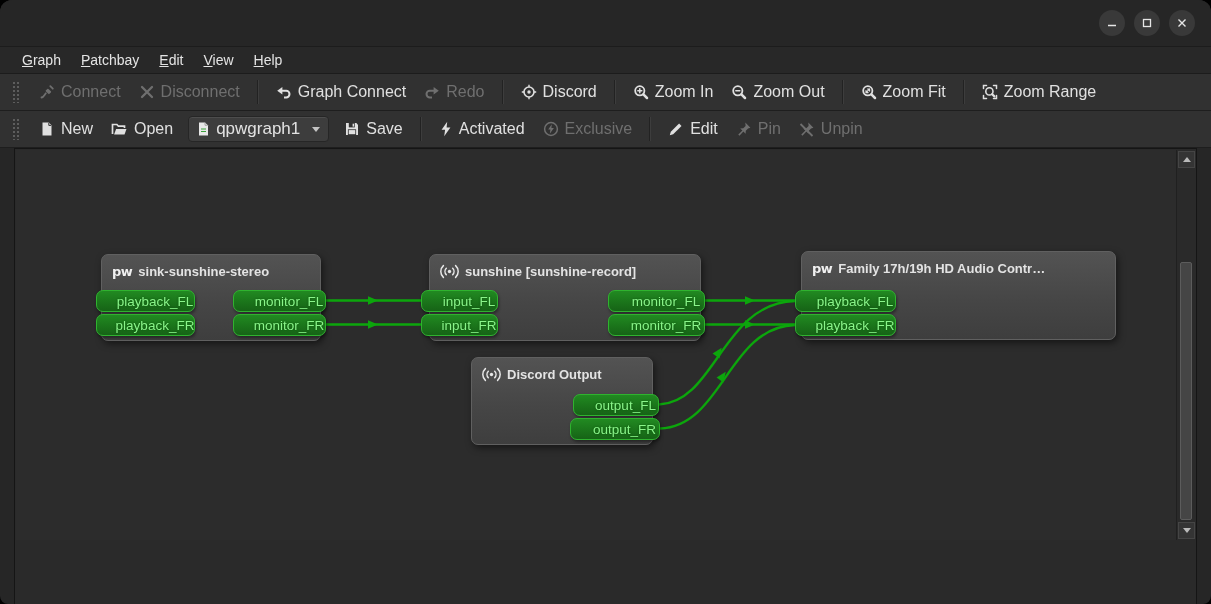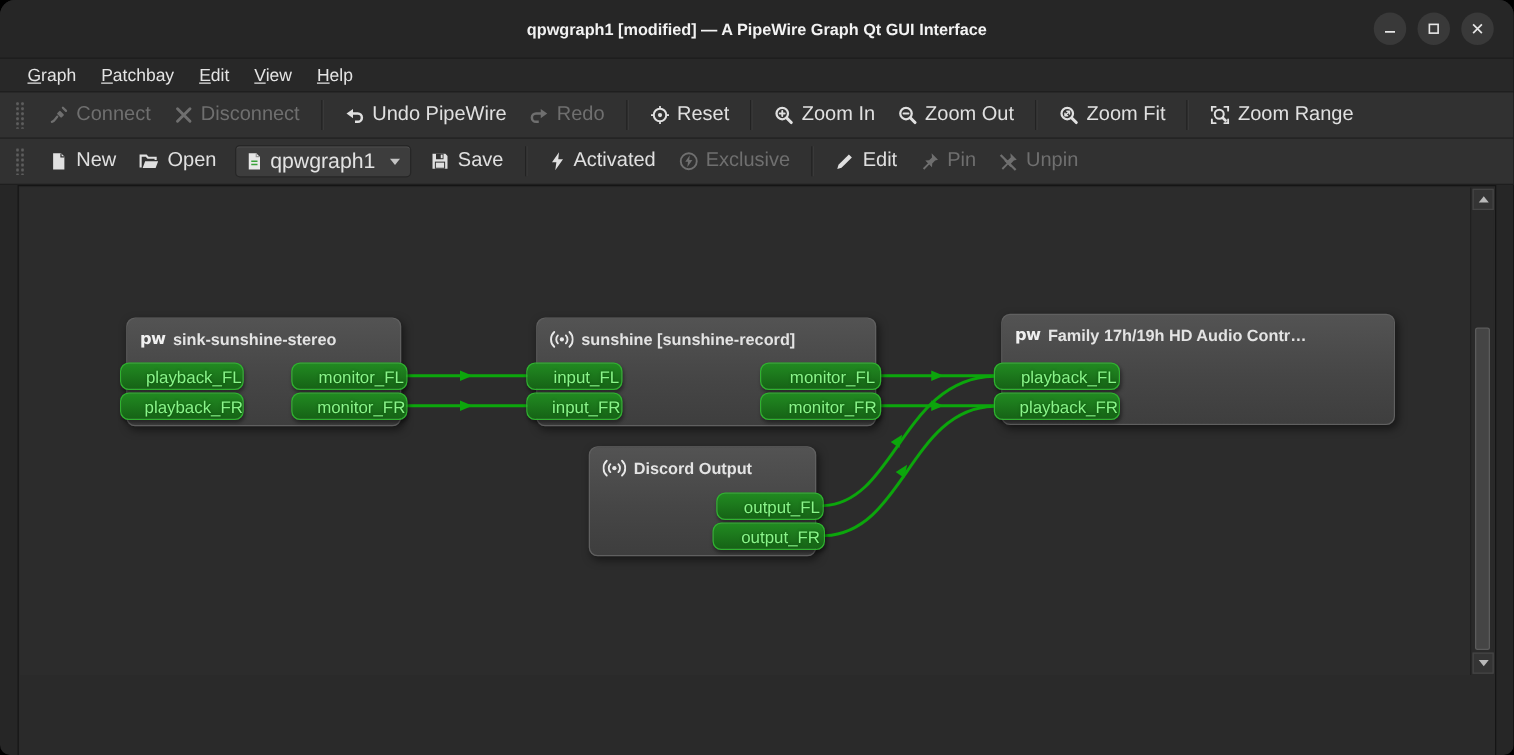--- a/index.html
+++ b/index.html
@@ -115,21 +115,20 @@
   .spin-arrows .tri.up { border-bottom-width:4px; border-left-width:3.5px; border-right-width:3.5px; }
   .spin-arrows .tri.down { border-top-width:4px; border-left-width:3.5px; border-right-width:3.5px; }
   .grip { position:absolute; right:6px; bottom:7px; }
 </style>
 </head>
 <body>
 
 <div class="window">
 
   <div class="titlebar">
-    <div class="title">qpwgraph1 [modified] — A PipeWire Graph Qt GUI Interface</div>
     <div class="win-btns">
       <div class="wbtn">
         <svg width="12" height="12" viewBox="0 0 12 12">
             <path d="M2 8.5 h8" stroke="#e6e6e6" stroke-width="1.4"></path>
           </svg>
       </div>
       <div class="wbtn">
         <svg width="12" height="12" viewBox="0 0 12 12">
             <rect x="2.5" y="2.5" width="7" height="7" fill="none" stroke="#e6e6e6" stroke-width="1.3"></rect>
           </svg>
@@ -169,40 +168,40 @@
       <span>Disconnect</span>
     </div>
 
     <div class="tb-sep"></div>
 
     <div class="btn">
       <svg width="16" height="16" viewBox="0 0 16 16">
         <path d="M5.5 6.8 h4.7 a3.3 3.3 0 0 1 0 6.6 H8" fill="none" stroke="currentColor" stroke-width="2"></path>
         <polygon points="1.2,6.8 6.4,3.1 6.4,10.5" fill="currentColor"></polygon>
       </svg>
-      <span>Undo PipeWire</span>
+      <span>Graph Connect</span>
     </div>
 
     <div class="btn off">
       <svg width="16" height="16" viewBox="0 0 16 16">
         <path d="M10.5 6.8 H5.8 a3.3 3.3 0 0 0 0 6.6 H8" fill="none" stroke="currentColor" stroke-width="2"></path>
         <polygon points="14.8,6.8 9.6,3.1 9.6,10.5" fill="currentColor"></polygon>
       </svg>
       <span>Redo</span>
     </div>
 
     <div class="tb-sep"></div>
 
     <div class="btn">
       <svg width="16" height="16" viewBox="0 0 16 16" stroke="currentColor">
         <circle cx="8" cy="8" r="5" fill="none" stroke-width="1.6"></circle>
         <circle cx="8" cy="8" r="1.7" fill="currentColor" stroke="none"></circle>
         <path d="M8 0.8 v2.2 M8 13 v2.2 M0.8 8 h2.2 M13 8 h2.2" stroke-width="1.4"></path>
       </svg>
-      <span>Reset</span>
+      <span>Discord</span>
     </div>
 
     <div class="tb-sep"></div>
 
     <div class="btn">
       <svg width="16" height="16" viewBox="0 0 16 16" stroke="currentColor" fill="none" stroke-linecap="round">
         <circle cx="6.8" cy="6.8" r="4.6" stroke-width="1.8"></circle>
           <path d="M10.4 10.4 L14 14" stroke-width="2.5"></path>
         <path d="M6.8 4.8 v4 M4.8 6.8 h4" stroke-width="1.5"></path>
       </svg>

